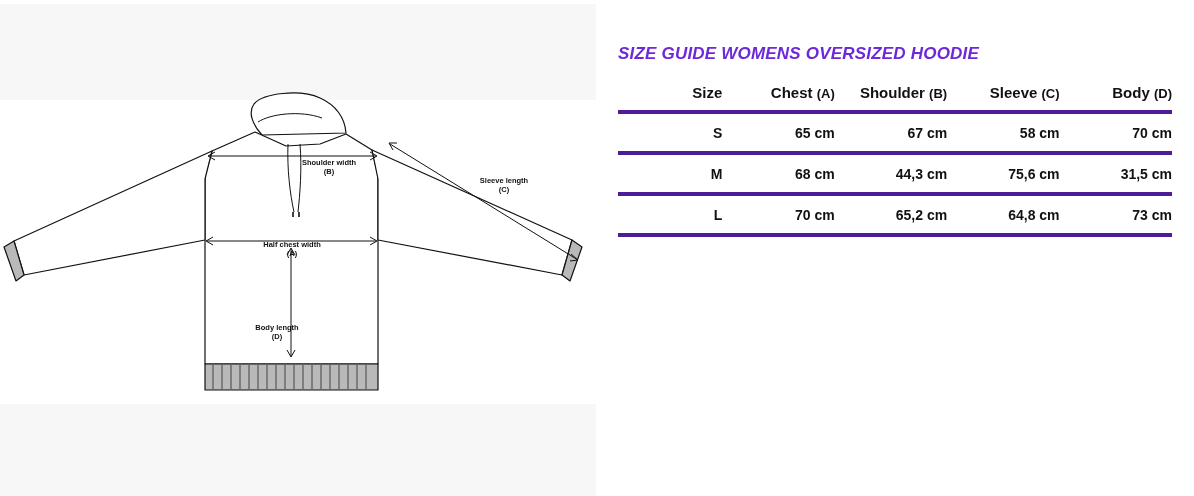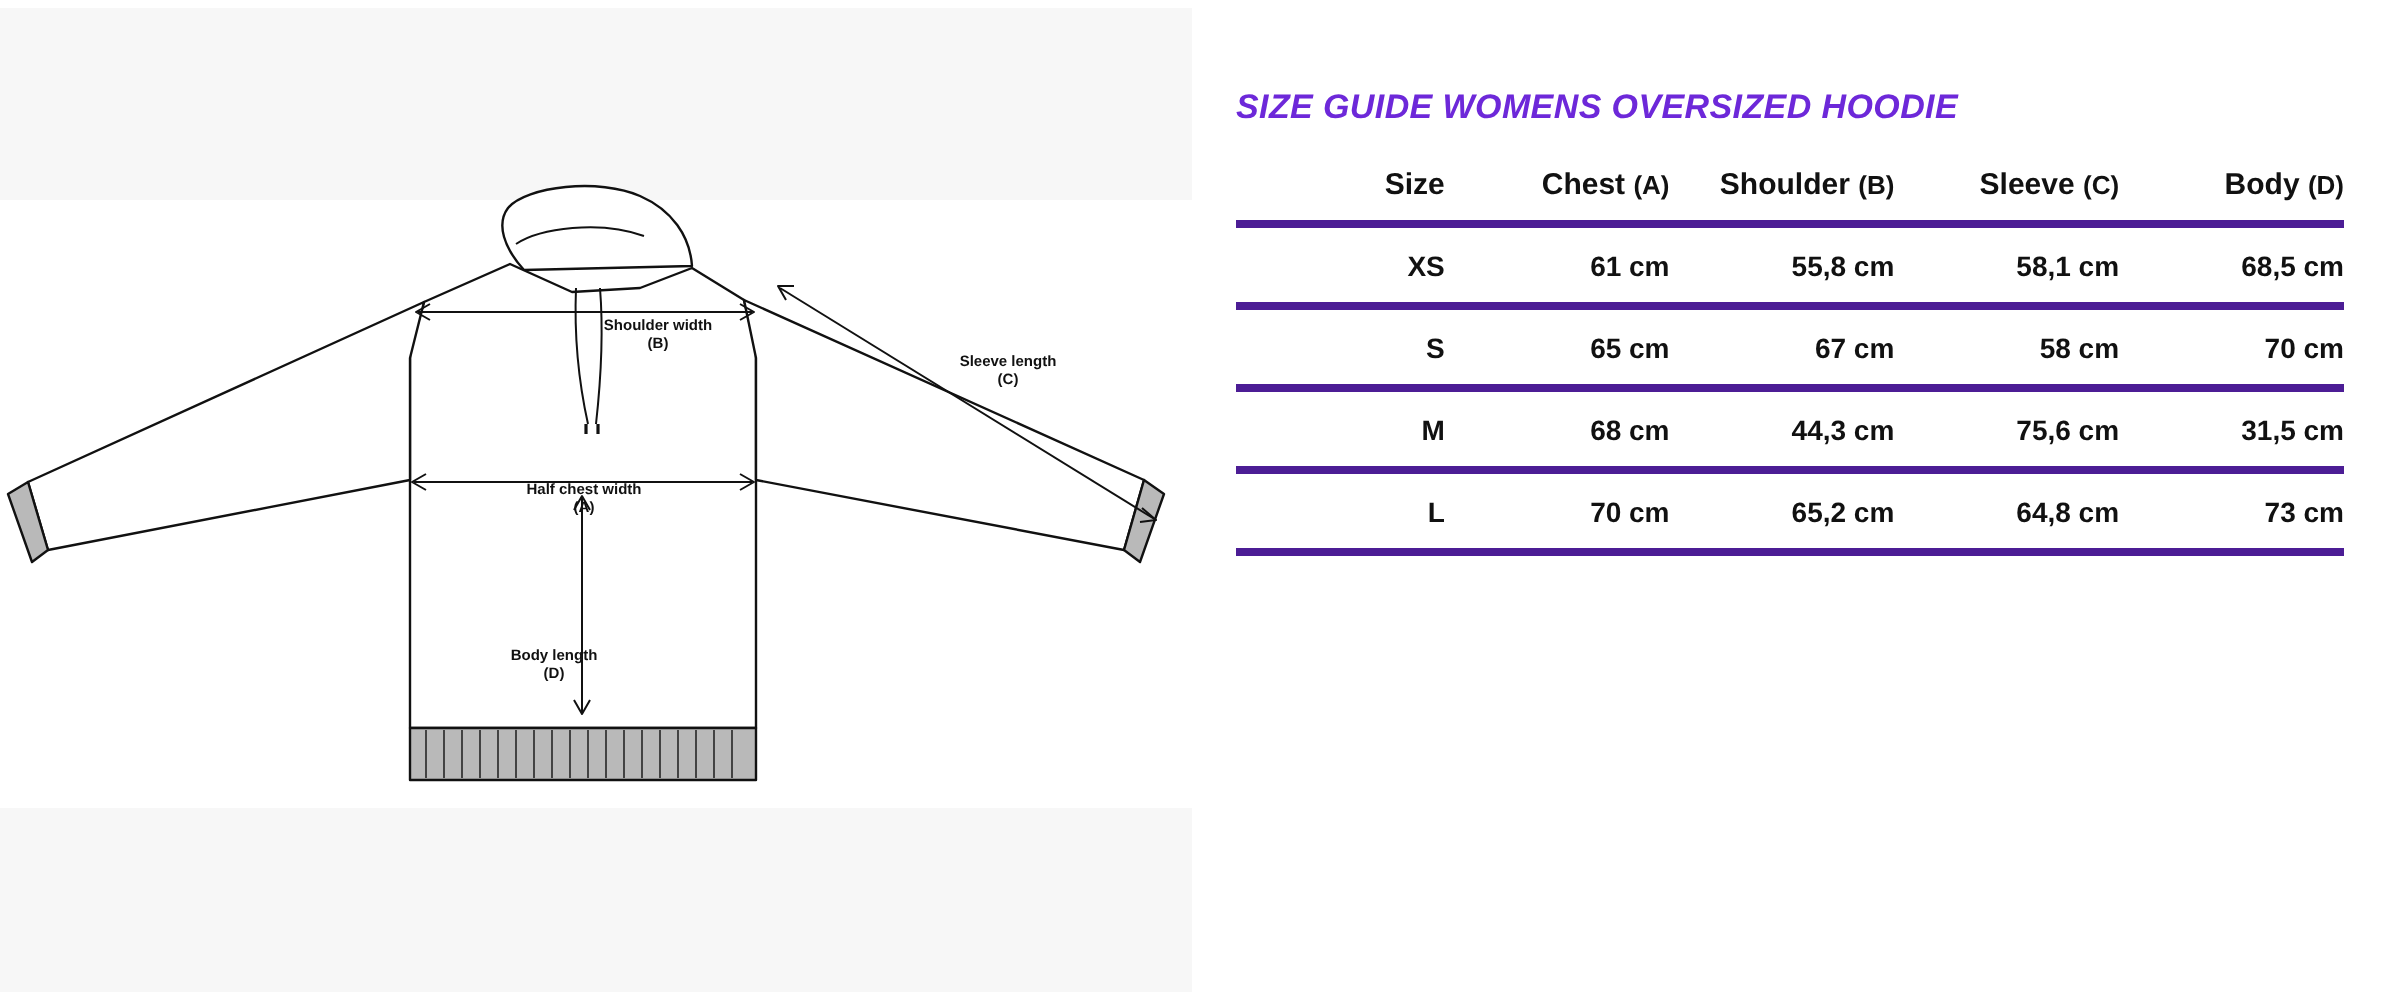--- a/index.html
+++ b/index.html
@@ -219,27 +219,20 @@
             <span class="hdr-letter">(C)</span>
           </th>
           <th class="col-meas">
             <span>Body</span>
             <span class="hdr-letter">(D)</span>
           </th>
         </tr>
       </thead>
       <tbody>
         <tr>
-          <td class="col-size">XS</td>
-          <td class="col-meas">61 cm</td>
-          <td class="col-meas">55,8 cm</td>
-          <td class="col-meas">58,1 cm</td>
-          <td class="col-meas">68,5 cm</td>
-        </tr>
-        <tr>
           <td class="col-size">S</td>
           <td class="col-meas">65 cm</td>
           <td class="col-meas">67 cm</td>
           <td class="col-meas">58 cm</td>
           <td class="col-meas">70 cm</td>
         </tr>
         <tr>
           <td class="col-size">M</td>
           <td class="col-meas">68 cm</td>
           <td class="col-meas">44,3 cm</td>

